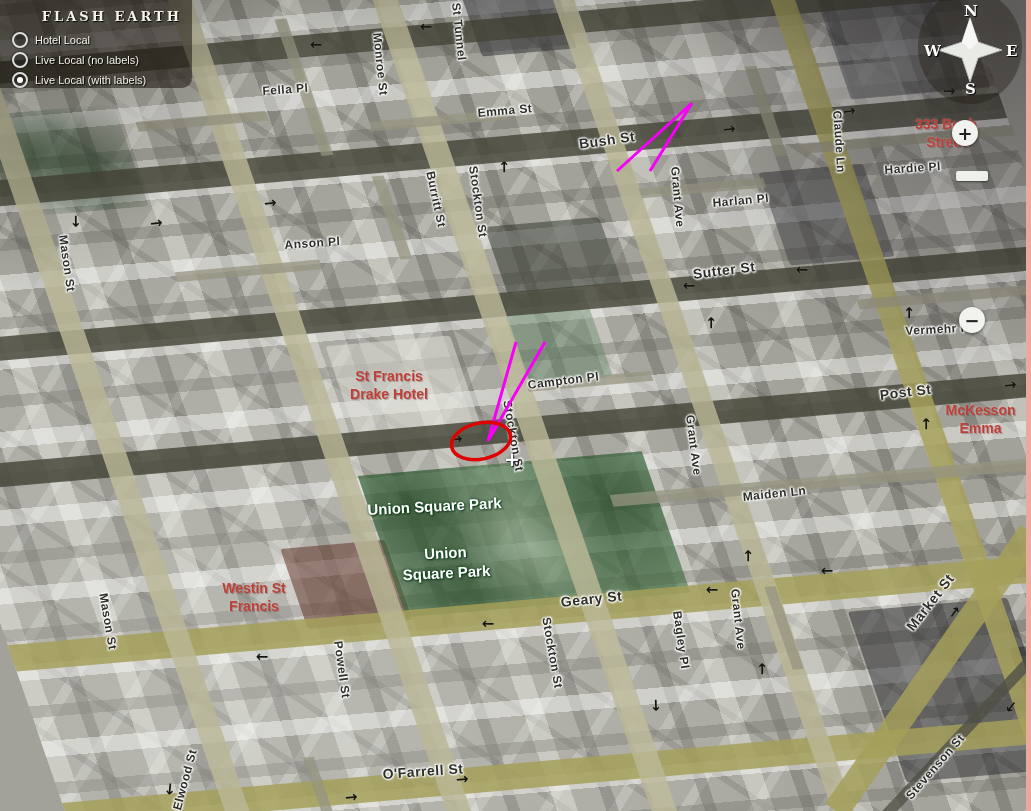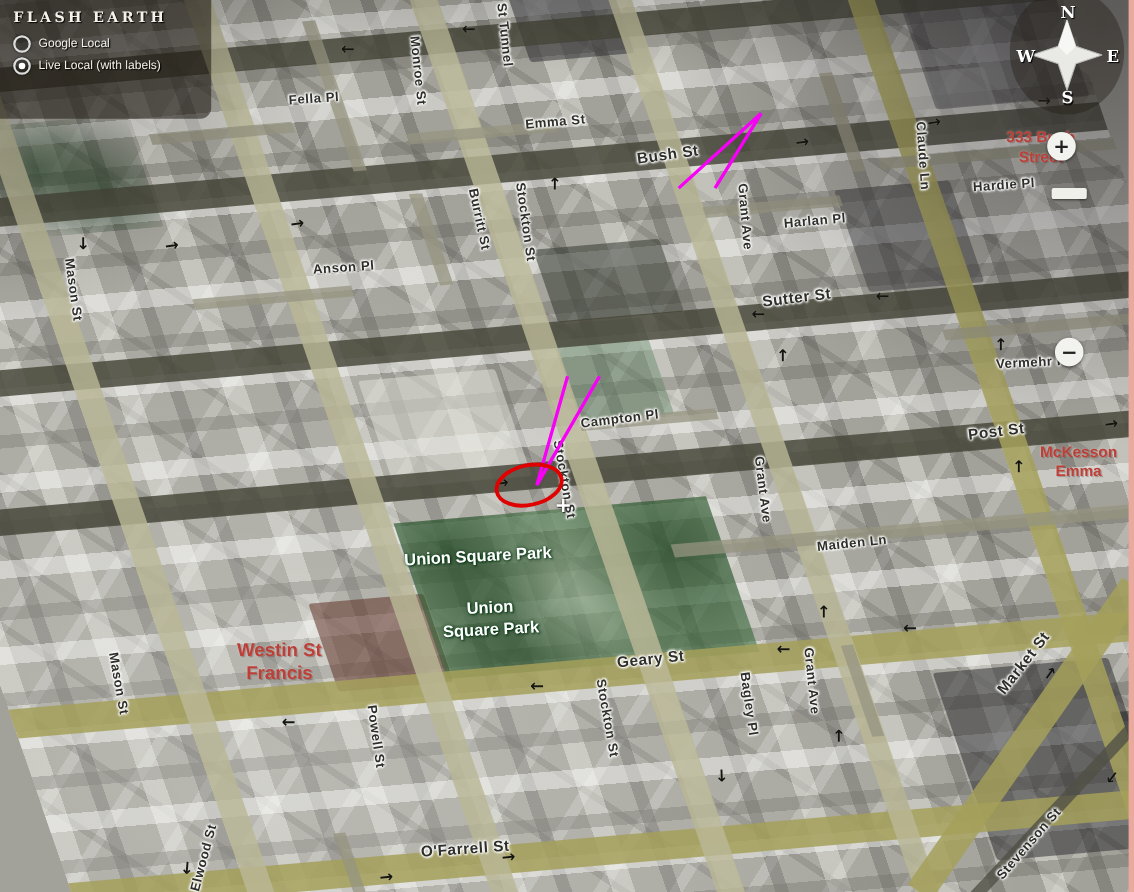--- a/index.html
+++ b/index.html
@@ -54,22 +54,22 @@
 
   
   .anno-box{position:absolute;border:3px solid #f800f8;display:flex;align-items:center;
             justify-content:center;font-weight:bold;font-size:34px;color:#1818c0;
             font-family:"DejaVu Sans",sans-serif;letter-spacing:4px;}
   #anno-svg{position:absolute;inset:0;pointer-events:none;}
   .center-marker{position:absolute;left:504px;top:448px;color:#fff;font:bold 19px "DejaVu Sans",sans-serif;
                  text-shadow:0 0 2px #333,1px 1px 1px #222;}
 
   
-  .panel{position:absolute;left:0;top:0;width:192px;height:108px;
-         background:rgba(28,22,16,.55);border-radius:0 0 10px 0;z-index:30;}
+  .panel{position:absolute;left:0;top:0;width:192px;height:88px;
+         background:rgba(28,22,16,.55);border-radius:0 0 10px 0;z-index:30;text-align:right;}
   .panel-title{padding:9px 10px 6px 12px;font-family:"DejaVu Serif","Liberation Serif",serif;
          font-weight:bold;font-size:13px;letter-spacing:3px;color:#f5f2ea;
          text-shadow:1px 1px 1px #000;}
   .layer-row{display:flex;align-items:center;gap:7px;padding:2px 12px;cursor:pointer;}
   .radio{flex:0 0 auto;width:12px;height:12px;border:2px solid #ddd;border-radius:50%;
          background:rgba(25,25,25,.35);box-shadow:0 0 2px #000;}
   .radio.sel::after{content:'';display:block;width:6px;height:6px;margin:3px;
          background:#fff;border-radius:50%;}
   .layer-label{font-size:11px;color:#f2f0e6;text-shadow:1px 1px 1px #000;}
 
@@ -202,42 +202,48 @@
       <div class="lbl st" style="left: 382px; top: 766px; font-size: 14px; transform: rotate(-4deg);">O'Farrell St</div>
       <div class="lbl st" style="left: 170px; top: 808px; transform: rotate(-75deg);">Elwood St</div>
       <div class="lbl st" style="left: 903px; top: 624px; font-size: 14px; transform: rotate(-52deg);">Market St</div>
       <div class="lbl st" style="left: 903px; top: 793px; transform: rotate(-49deg);">Stevenson St</div>
       <div class="lbl st" style="left: 742px; top: 588px; transform: rotate(84deg);">Grant Ave</div>
       <div class="lbl st" style="left: 553px; top: 616px; transform: rotate(80deg);">Stockton St</div>
       <div class="lbl place" style="left: 901px; top: 116px; font-size: 14px; width: 90px;">333 Bush
 Street</div>
       <div class="lbl place" style="left: 938px; top: 402px; font-size: 14px; width: 85px;">McKesson
 Emma</div>
-      <div class="lbl place" style="left: 195px; top: 580px; font-size: 17px; width: 118px;">Westin St
+      <div class="lbl place" style="left: 330px; top: 368px; font-size: 14px; width: 118px;">St Francis
+Drake Hotel</div>
+      <div class="lbl place" style="left: 195px; top: 580px; font-size: 14px; width: 118px;">Westin St
 Francis</div>
       <div class="lbl park-l" style="left: 367px; top: 500px; transform: rotate(-3deg);">Union Square Park</div>
       <div class="lbl park-l" style="left: 390px; top: 546px; width: 110px; transform: rotate(-3deg);">Union
 Square Park</div>
     </div>
 
   <svg id="anno-svg" viewBox="0 0 1031 811" width="1031" height="811">
     <path d="M692,103 L617,171 M692,103 L650,171" stroke="#f800f8" stroke-width="3" fill="none"></path>
     <path d="M516,342 L488,441 M545,342 L488,441" stroke="#f800f8" stroke-width="3" fill="none"></path>
     <ellipse cx="481" cy="441" rx="30" ry="18" transform="rotate(-12 481 441)" fill="none" stroke="#e00000" stroke-width="3.5"></ellipse>
   </svg>
 
 
   <div class="center-marker">+</div>
 
   <div class="panel">
     <div class="panel-title">FLASH EARTH</div>
     <div>
         <div class="layer-row">
           <span class="radio"></span>
-          <span class="layer-label">Google Local</span>
+          <span class="layer-label">Hotel Local</span>
+        </div>
+        <div class="layer-row">
+          <span class="radio"></span>
+          <span class="layer-label">Live Local (no labels)</span>
         </div>
         <div class="layer-row">
           <span class="radio sel"></span>
           <span class="layer-label">Live Local (with labels)</span>
         </div>
       </div>
   </div>
 
   <div class="compass">
     <div class="compass-bg"></div>

